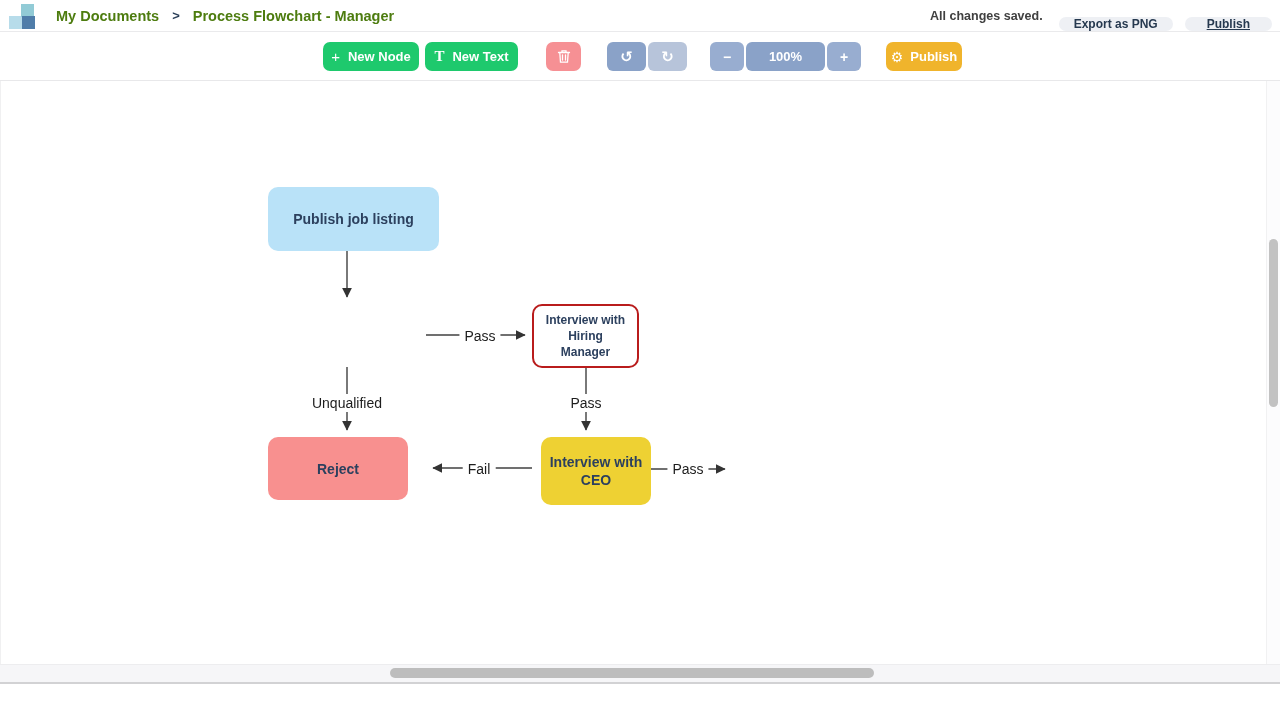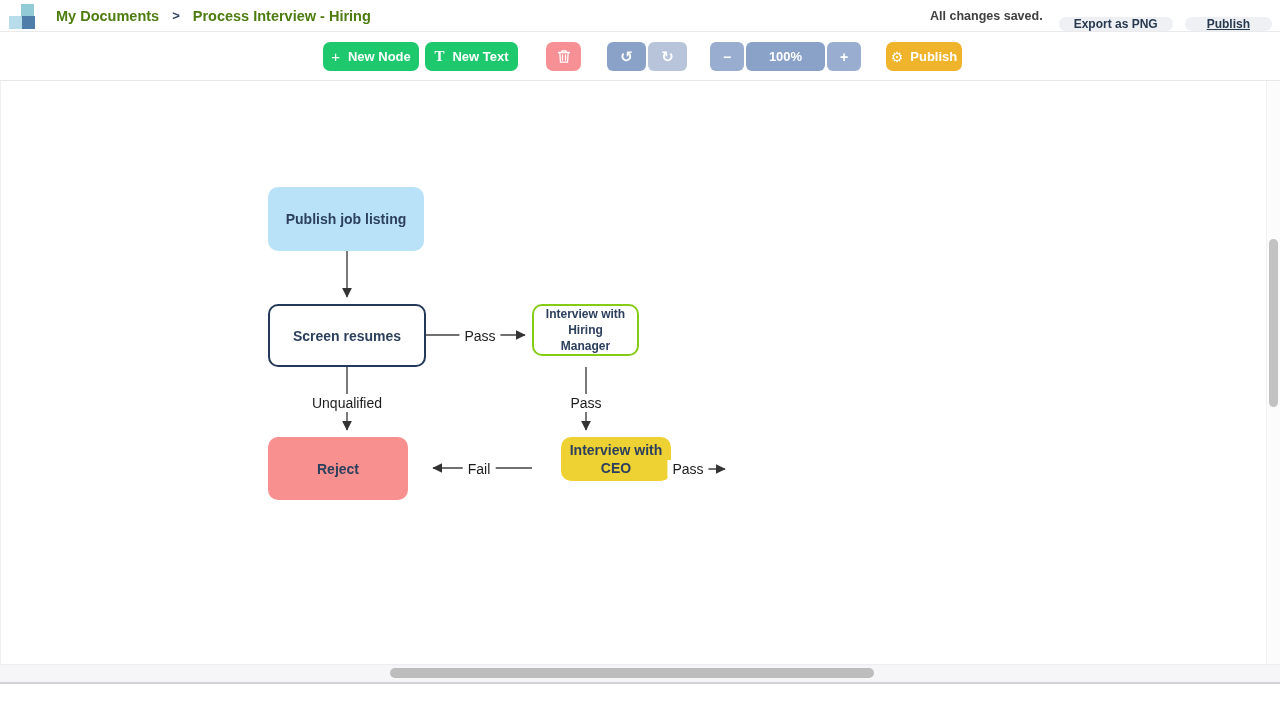--- a/index.html
+++ b/index.html
@@ -45,26 +45,26 @@
   .btn-styles { left:886px; width:76px; background:#f0b42c; gap:7px; }
   .gear-glyph { font-family:"DejaVu Sans", sans-serif; font-size:14px; font-weight:400; }
 
   
   .canvas { position:relative; height:583px; background:#fff;
             border-left:1px solid #f0f0f1; overflow:hidden; }
   .edges-svg { position:absolute; left:0; top:0; }
   .node { position:absolute; display:flex; align-items:center; justify-content:center;
           text-align:center; border-radius:10px; color:#2c405e; font-size:14px;
           font-weight:600; cursor:pointer; padding:0 8px; }
-  .node-publish { left:267px; top:106px; width:156px; height:64px; background:#b9e2f8; }
+  .node-publish { left:267px; top:106px; width:171px; height:64px; background:#b9e2f8; }
   .node-screen  { left:267px; top:223px; width:158px; height:63px; background:#fff; border:2px solid #24395a; }
-  .node-ihm     { left:531px; top:223px; width:107px; height:52px; background:#fff; border:2px solid #84cc16;
+  .node-ihm     { left:531px; top:223px; width:107px; height:64px; background:#fff; border:2px solid #b91c1c;
                   font-size:12px; line-height:1.35; }
   .node-reject  { left:267px; top:356px; width:140px; height:63px; background:#f8908f; }
-  .node-iceo    { left:560px; top:356px; width:110px; height:44px; background:#eed133; line-height:1.3; }
+  .node-iceo    { left:540px; top:356px; width:110px; height:68px; background:#eed133; line-height:1.3; }
   .node-send    { left:730px; top:356px; width:134px; height:63px; background:#9ade90; }
   .edge-label { position:absolute; transform:translate(-50%,-50%); background:#fff;
                 padding:1px 5px; font-size:14px; color:#1d1d1d; white-space:nowrap; cursor:pointer; }
   .el-pass1 { left:479px; top:255px; }
   .el-unq   { left:346px; top:322px; }
   .el-pass2 { left:585px; top:322px; }
   .el-fail  { left:478px; top:388px; }
   .el-pass3 { left:687px; top:388px; }
 
   
@@ -81,21 +81,21 @@
 <body>
 
 <div class="header">
   <div class="logo">
     <div class="sq sq-left"></div>
     <div class="sq sq-top"></div>
     <div class="sq sq-right"></div>
   </div>
   <span class="crumb-root">My Documents</span>
   <span class="crumb-sep">&gt;</span>
-  <span class="doc-title">Process Interview - Hiring</span>
+  <span class="doc-title">Process Flowchart - Manager</span>
   <div class="spacer"></div>
   <span class="save-status">All changes saved.</span>
   <button class="light-btn">Export as PNG</button>
   <button class="light-btn btn-publish">Publish</button>
 </div>
 
 <div class="toolbar">
   <button class="tbtn green btn-new-node">
     <span class="plus-glyph">+</span>
     <span>New Node</span>
@@ -144,21 +144,20 @@
     </defs>
     <line x1="346" y1="170" x2="346" y2="216" stroke="#404040" stroke-width="1.4" marker-end="url(#arrow)"></line>
     <line x1="425" y1="254" x2="524" y2="254" stroke="#404040" stroke-width="1.4" marker-end="url(#arrow)"></line>
     <line x1="346" y1="286" x2="346" y2="349" stroke="#404040" stroke-width="1.4" marker-end="url(#arrow)"></line>
     <line x1="585" y1="286" x2="585" y2="349" stroke="#404040" stroke-width="1.4" marker-end="url(#arrow)"></line>
     <line x1="531" y1="387" x2="432" y2="387" stroke="#404040" stroke-width="1.4" marker-end="url(#arrow)"></line>
     <line x1="641" y1="388" x2="724" y2="388" stroke="#404040" stroke-width="1.4" marker-end="url(#arrow)"></line>
   </svg>
 
   <div class="node node-publish">Publish job listing</div>
-  <div class="node node-screen">Screen resumes</div>
   <div class="node node-ihm">Interview with Hiring Manager</div>
   <div class="node node-reject">Reject</div>
   <div class="node node-iceo">Interview with CEO</div>
 
   <span class="edge-label el-pass1">Pass</span>
   <span class="edge-label el-unq">Unqualified</span>
   <span class="edge-label el-pass2">Pass</span>
   <span class="edge-label el-fail">Fail</span>
   <span class="edge-label el-pass3">Pass</span>
 

